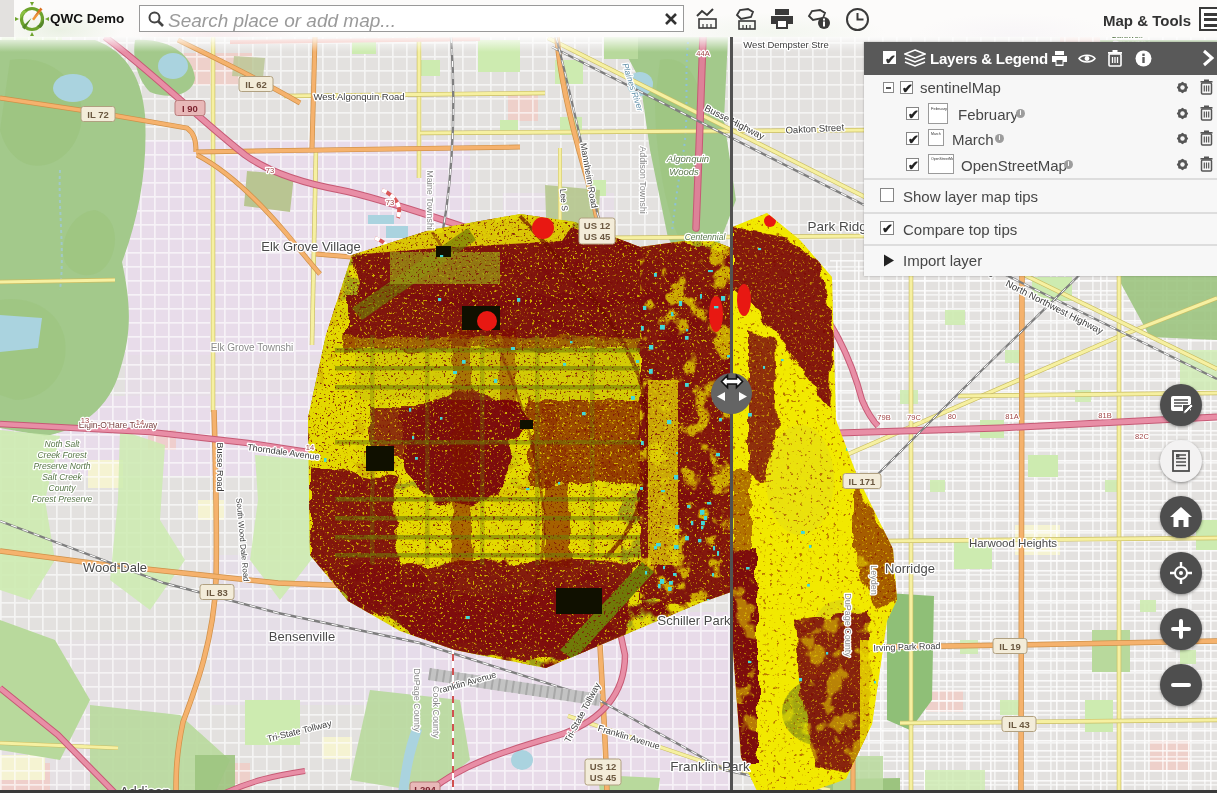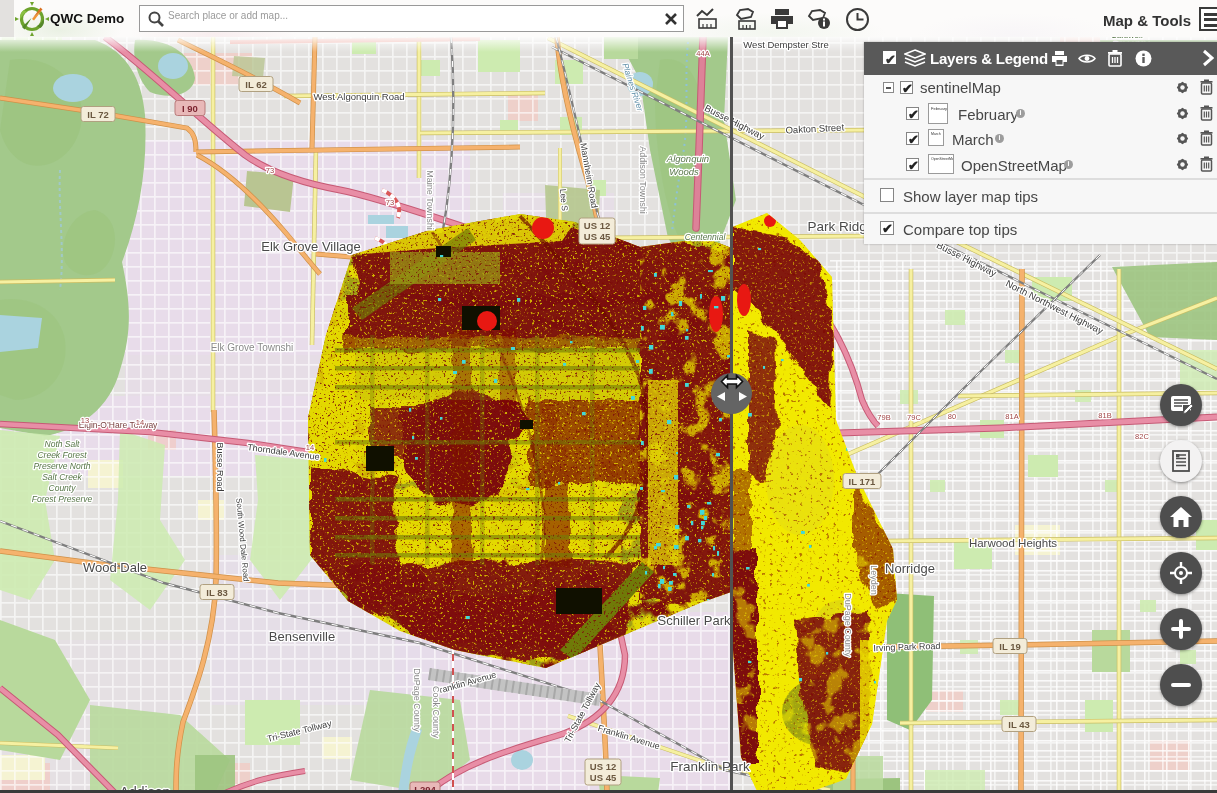--- a/index.html
+++ b/index.html
@@ -3,21 +3,21 @@
 <meta charset="utf-8">
 <style>
 html,body{margin:0;padding:0;width:1217px;height:793px;overflow:hidden;font-family:"Liberation Sans",sans-serif;}
 #stage{position:absolute;left:0;top:0;width:1217px;height:793px;background:#e9e6e2;}
 #mapsvg{position:absolute;left:0;top:0;}
 
 #topbar{position:absolute;left:14px;top:0;width:1217px;height:37px;background:#fcfbfa;}
 #logo{position:absolute;left:1px;top:2px;}
 #brand{position:absolute;left:36px;top:11px;font-size:13.5px;font-weight:bold;color:#111;}
 #search{position:absolute;left:125px;top:5px;width:545px;height:27px;background:#fff;border:1px solid #999;box-sizing:border-box;}
-#search .ph{position:absolute;left:28px;top:4px;font-size:10px;color:#9a9a9a;}
+#search .ph{position:absolute;left:28px;top:4px;font-size:19px;color:#9a9a9a;font-style:italic;}
 #search svg{position:absolute;}
 .tbico{position:absolute;top:7px;}
 #maptools{position:absolute;left:1089px;top:12px;font-size:15px;font-weight:bold;color:#333;}
 #burger{position:absolute;left:1185px;top:7px;width:24px;height:24px;border:2px solid #3a3a3a;box-sizing:border-box;background:#fff;}
 #burger div{height:3px;background:#3a3a3a;margin:2.5px 3px 0 3px;}
 #burger div:first-child{margin-top:3.5px;}
 
 #panel{position:absolute;left:864px;top:42px;width:353px;background:#f7f7f7;font-size:15px;color:#474747;box-shadow:0 0 2px rgba(0,0,0,.3);}
 #phead{height:33px;background:#595959;color:#fff;font-weight:bold;position:relative;}
 #phead .t{position:absolute;left:66px;top:8px;font-size:15px;letter-spacing:-0.2px;}
@@ -785,20 +785,26 @@
   </div>
   <div class="psec" style="height:32px;padding-left:27px;">
     <div class="cb" style="left:16px;top:8px;width:14px;height:14px;"></div>
     <span style="position:absolute;left:39px;top:8px;">Show layer map tips</span>
   </div>
   <div class="psec" style="height:30.5px;">
     <div class="cb" style="left:16px;top:7px;width:14px;height:14px;"></div>
         <span class="ck" style="left:18px;top:7px;">✔</span>
     <span style="position:absolute;left:39px;top:7px;">Compare top tips</span>
   </div>
+  <div class="psec" style="height:30px;">
+    <svg style="position:absolute;left:19px;top:8px;" width="12" height="13" viewBox="0 0 12 13">
+          <polygon points="1,0.5 11,6.5 1,12.5" fill="#222"></polygon>
+        </svg>
+    <span style="position:absolute;left:39px;top:6px;">Import layer</span>
+  </div>
 </div>
 
 <div class="sbtn" style="top:384px;">
   <svg width="24" height="24" viewBox="0 0 24 24">
     <rect x="2" y="3" width="20" height="15" rx="2" fill="#fff"></rect>
     <path d="M5,7 h14 M5,10 h14 M5,13 h8" stroke="#4e4e4e" stroke-width="1.6"></path>
     <polygon points="14,12 21,12 21,19 14,19" fill="#4e4e4e"></polygon>
     <polygon points="15,18 22,11 24,13 17,20 14.5,20.5" fill="#fff" stroke="#4e4e4e" stroke-width="0.8"></polygon>
   </svg>
 </div>

